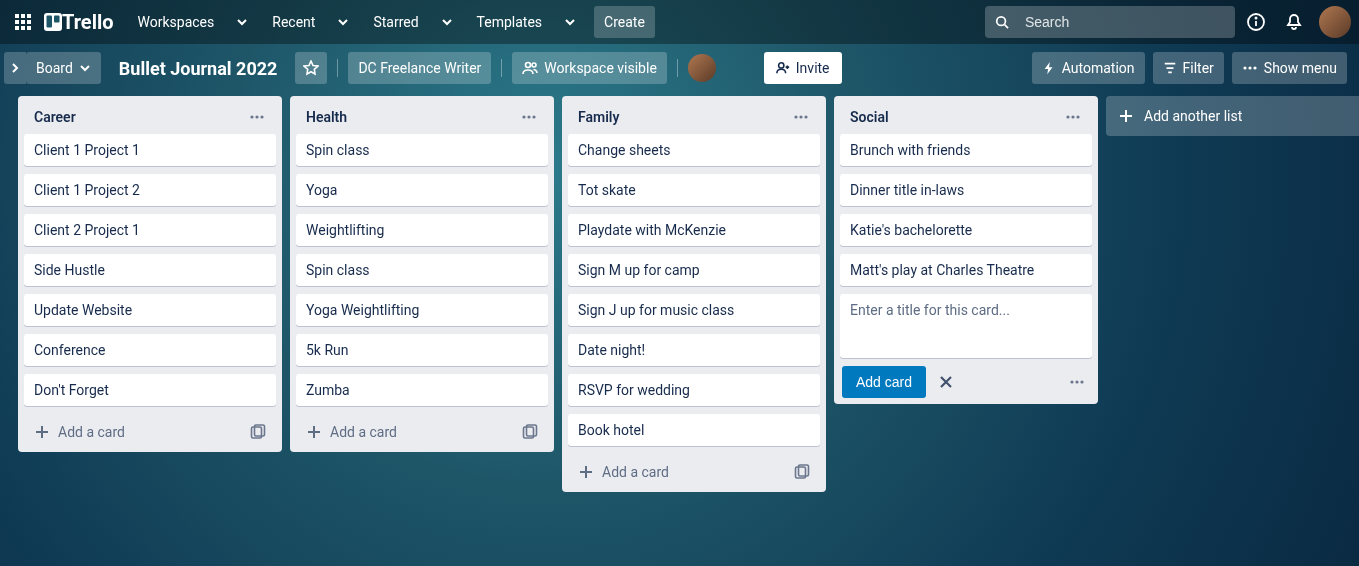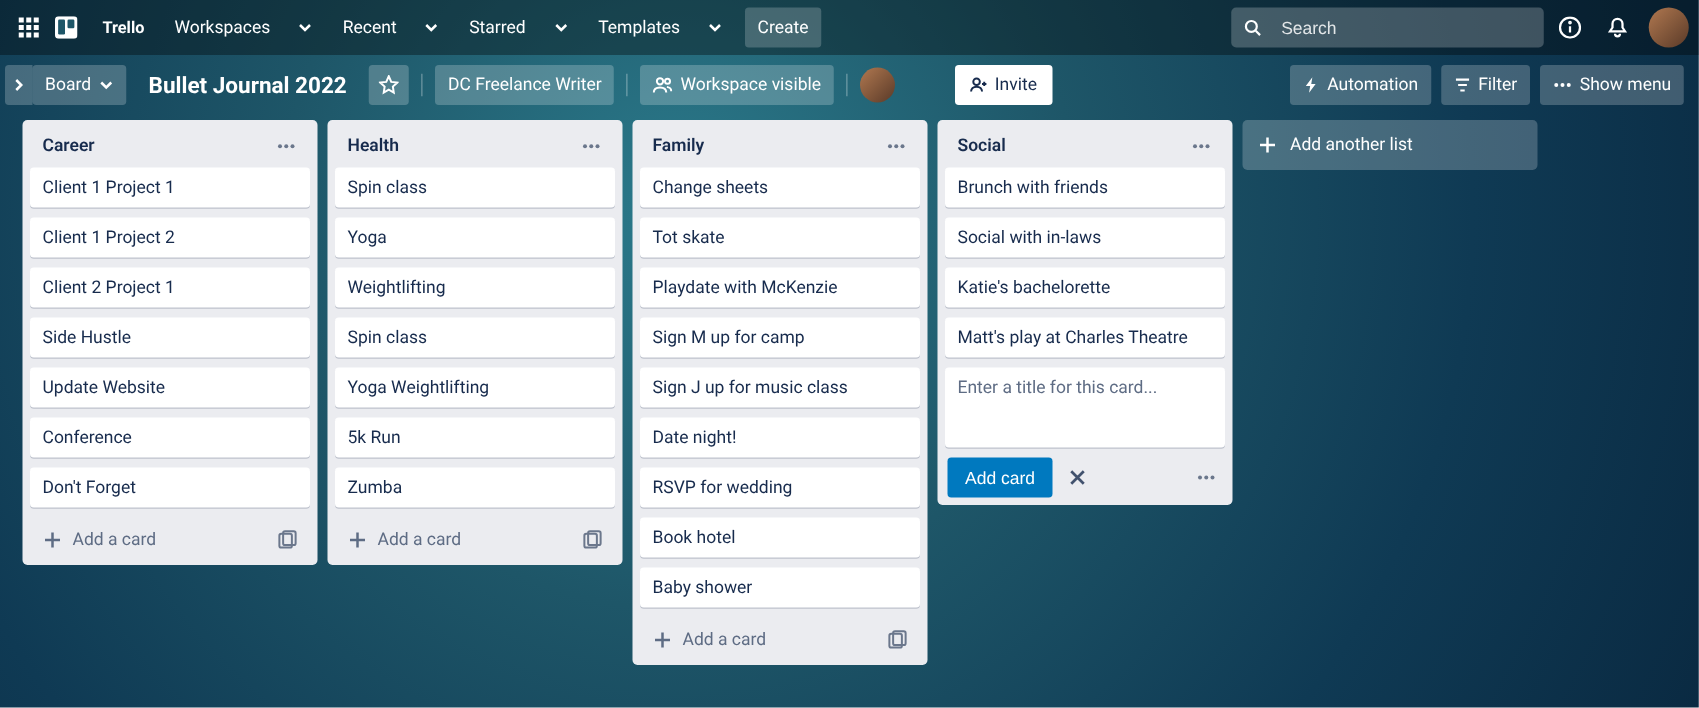--- a/index.html
+++ b/index.html
@@ -32,21 +32,21 @@
   display: flex;
   align-items: center;
   height: 32px;
   padding: 0 10px;
   border-radius: 3px;
   color: #fff;
   font-size: 14px;
   cursor: pointer;
 }
 .topnav .apps-btn { padding: 0 6px; }
-.topnav .logo { font-weight: 700; font-size: 13px; gap:20px; padding-left:2px; }
+.topnav .logo { font-weight: 700; font-size: 20px; gap:0; padding-left:2px; }
 .topnav .menu-item { gap: 22px; }
 .topnav .create-btn { background: rgba(255,255,255,0.2); font-weight:400; margin-left:4px;}
 .topnav .spacer { flex: 1; }
 .topnav .search {
   display: flex;
   align-items: center;
   gap: 16px;
   background: rgba(255,255,255,0.22);
   height: 32px;
   border-radius: 4px;
@@ -127,21 +127,21 @@
   padding: 4px 0 0 18px;
   white-space: nowrap;
 }
 .canvas::-webkit-scrollbar { height: 12px; }
 .canvas::-webkit-scrollbar-thumb { background: rgba(255,255,255,0.35); border-radius: 6px; }
 .canvas::-webkit-scrollbar-track { background: rgba(0,0,0,0.15); }
 
 .list, .add-list {
   display: inline-block;
   vertical-align: top;
-  width: 236px;
+  width: 264px;
   margin-right: 8px;
   white-space: normal;
 }
 .list {
   background: #ebecf0;
   border-radius: 4px;
   color: #172b4d;
   padding: 6px 6px 6px 6px;
 }
 .list-header {
@@ -415,21 +415,21 @@
         </div>
       </div></div><div class="list"><div class="list-header">
         <div class="list-title">Family</div>
         <div class="list-menu">
           <svg width="18" height="18" viewBox="0 0 18 18" fill="currentColor">
             <circle cx="4" cy="9" r="1.6"></circle>
             <circle cx="9" cy="9" r="1.6"></circle>
             <circle cx="14" cy="9" r="1.6"></circle>
           </svg>
         </div>
-      </div><div class="card">Change sheets</div><div class="card">Tot skate</div><div class="card">Playdate with McKenzie</div><div class="card">Sign M up for camp</div><div class="card">Sign J up for music class</div><div class="card">Date night!</div><div class="card">RSVP for wedding</div><div class="card">Book hotel</div><div class="card">Baby shower</div><div class="list-footer">
+      </div><div class="card">Change sheets</div><div class="card">Tot skate</div><div class="card">Playdate with McKenzie</div><div class="card">Sign M up for camp</div><div class="card">Sign J up for music class</div><div class="card">Date night!</div><div class="card">RSVP for wedding</div><div class="card">Book hotel</div><div class="list-footer">
         <div class="add-link">
           <span>
             <svg width="16" height="16" viewBox="0 0 16 16" fill="none" stroke="currentColor" stroke-width="2">
               <path d="M8 2v12M2 8h12"></path>
             </svg>
           </span>
           <span>Add a card</span>
         </div>
         <div class="template-btn">
           <svg width="16" height="16" viewBox="0 0 16 16" fill="none" stroke="currentColor" stroke-width="1.6">
@@ -439,21 +439,21 @@
         </div>
       </div></div><div class="list"><div class="list-header">
         <div class="list-title">Social</div>
         <div class="list-menu">
           <svg width="18" height="18" viewBox="0 0 18 18" fill="currentColor">
             <circle cx="4" cy="9" r="1.6"></circle>
             <circle cx="9" cy="9" r="1.6"></circle>
             <circle cx="14" cy="9" r="1.6"></circle>
           </svg>
         </div>
-      </div><div class="card">Brunch with friends</div><div class="card">Social with in-laws</div><div class="card">Katie's bachelorette</div><div class="card">Matt's play at Charles Theatre</div><div class="card-compose"><textarea rows="1" placeholder="Enter a title for this card..." style=""></textarea></div><div class="compose-actions">
+      </div><div class="card">Brunch with friends</div><div class="card">Dinner title in-laws</div><div class="card">Katie's bachelorette</div><div class="card">Matt's play at Charles Theatre</div><div class="card-compose"><textarea rows="1" placeholder="Enter a title for this card..." style=""></textarea></div><div class="compose-actions">
         <button class="addcard-btn">Add card</button>
         <span class="compose-close">
           <svg width="20" height="20" viewBox="0 0 20 20" fill="none" stroke="currentColor" stroke-width="2.2">
             <path d="M5 5l10 10M15 5L5 15"></path>
           </svg>
         </span>
         <span class="compose-more">
           <svg width="18" height="18" viewBox="0 0 18 18" fill="currentColor">
             <circle cx="4" cy="9" r="1.6"></circle>
             <circle cx="9" cy="9" r="1.6"></circle>

